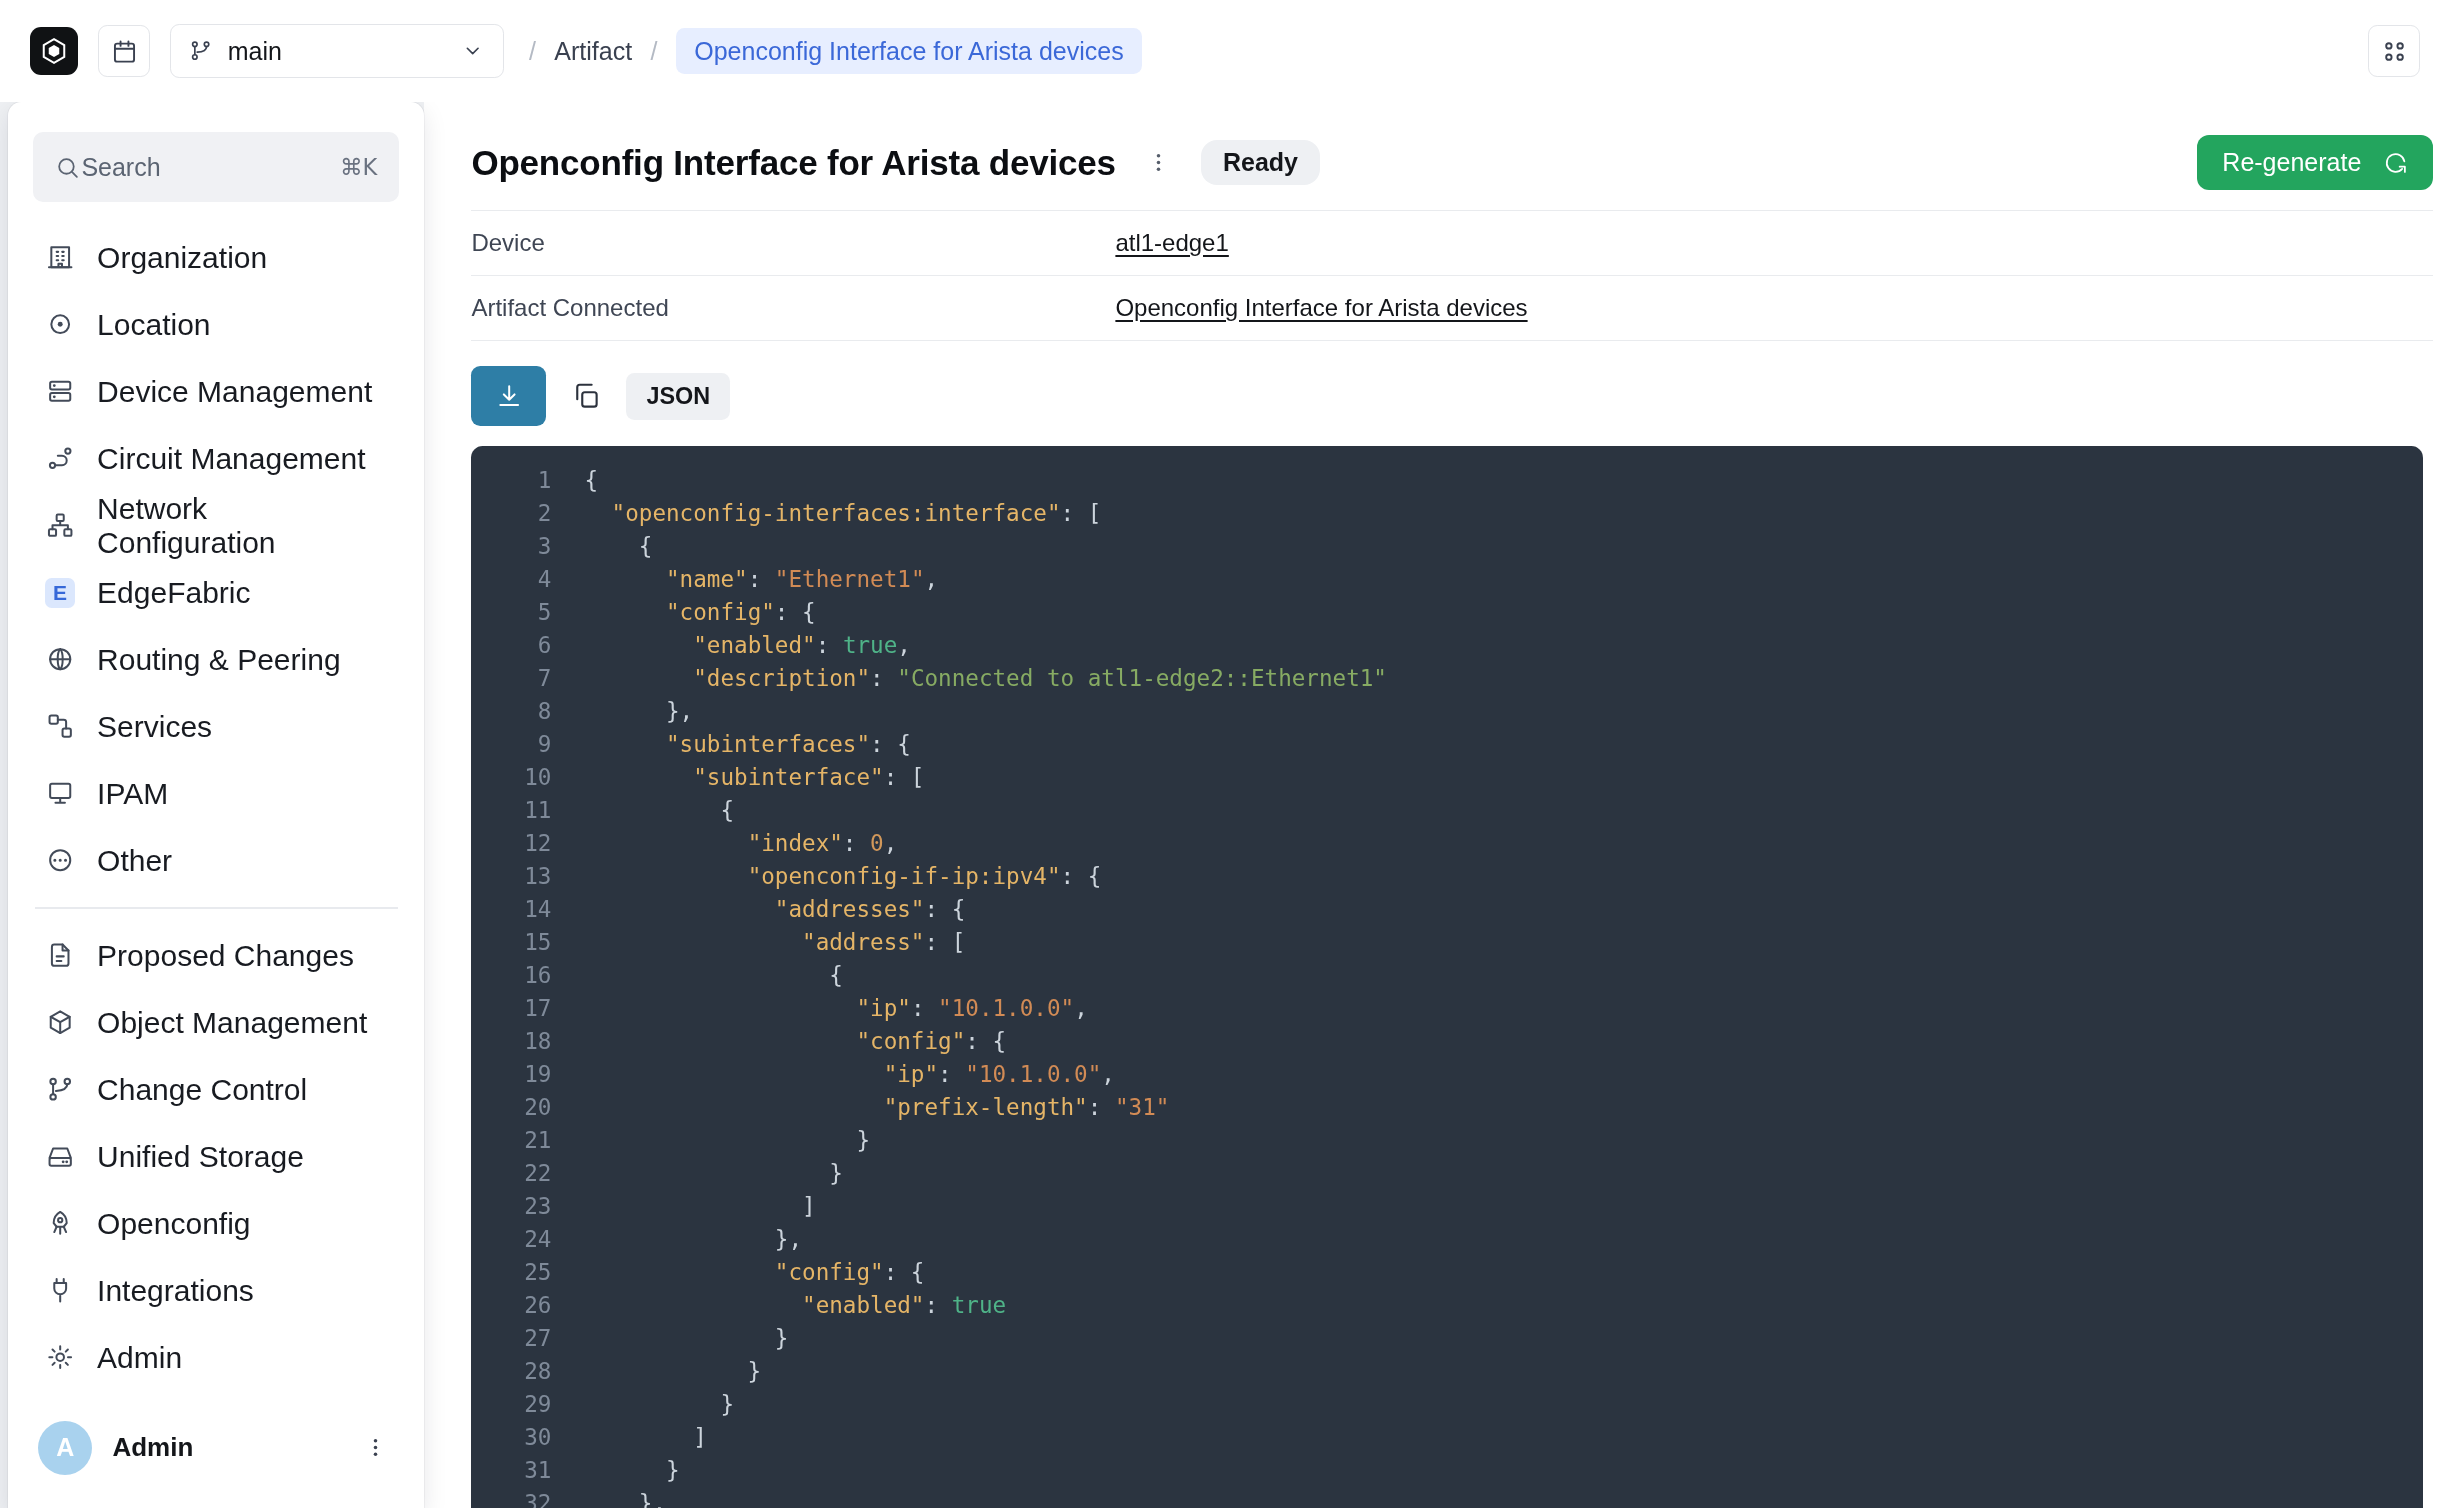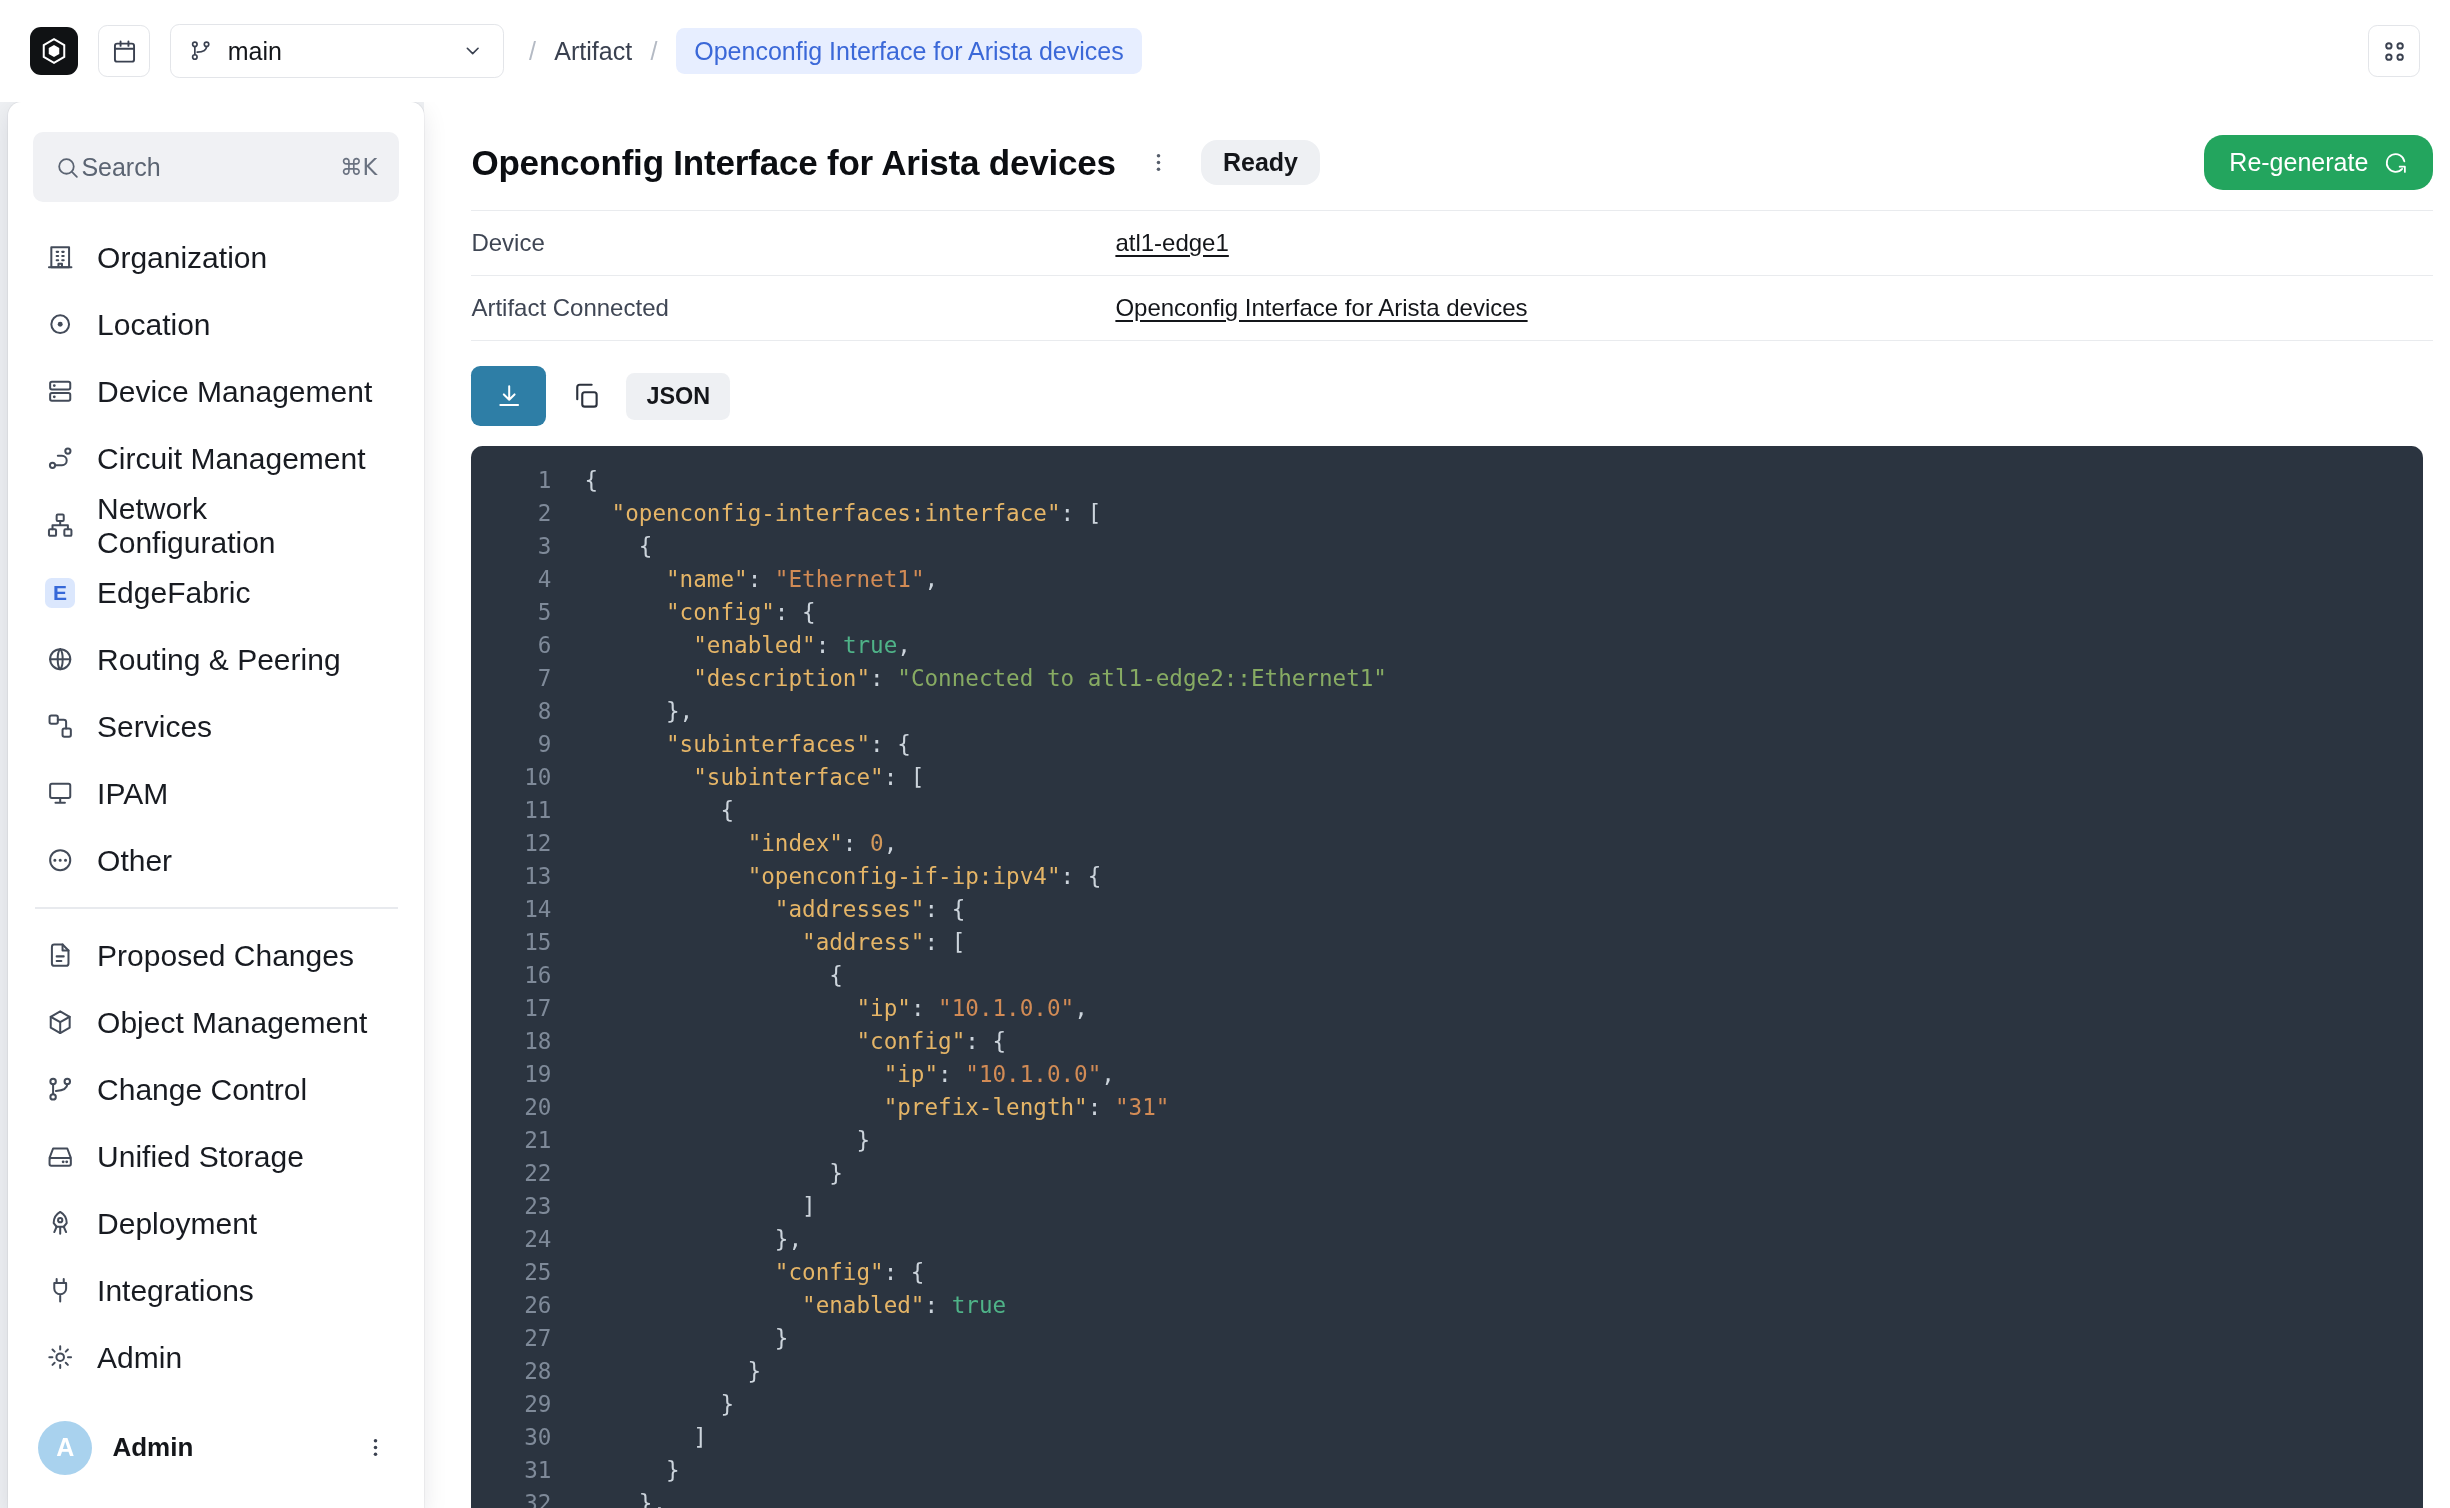--- a/index.html
+++ b/index.html
@@ -69,21 +69,21 @@
   .user-name{font-size:26px;font-weight:600;flex:1;color:#14161a}
   .kebab-btn{background:none;border:none;color:#3a4150;padding:6.7px;cursor:pointer}
   .kebab-btn svg{width:25px;height:25px}
 
   
   .main{flex:1;background:#fff;padding:33px 16.7px 0 47px;overflow:hidden;position:relative;z-index:1}
   .main-header{display:flex;align-items:center;gap:23.4px;height:55px}
   .page-title{font-size:35px;font-weight:700;color:#0c0e12;letter-spacing:-0.2px}
   .title-kebab{color:#565e6b}
   .status-badge{height:45px;padding:0 22px;background:#eef0f3;border-radius:16px;display:flex;align-items:center;font-size:25px;font-weight:600;color:#14161a}
-  .regenerate-btn{margin-left:auto;height:55px;padding:0 25px;background:var(--accent-green);color:#fff;border:none;border-radius:19px;font-size:25px;font-weight:500;display:flex;align-items:center;gap:15px;cursor:pointer;font-family:inherit}
+  .regenerate-btn{margin-left:auto;height:55px;padding:0 25px;background:var(--accent-green);color:#fff;border:none;border-radius:12px;font-size:25px;font-weight:500;display:flex;align-items:center;gap:22px;cursor:pointer;font-family:inherit}
   .regenerate-btn svg{width:25px;height:25px}
 
   .fields-table{margin-top:20px;border-top:1.3px solid #e9ebee}
   .field-row{display:flex;height:65px;align-items:center;border-bottom:1.3px solid #e9ebee;font-size:24px}
   .field-label{width:644px;color:#3f4654;flex:none}
   .field-link{color:#14161a;text-decoration:underline;text-underline-offset:4.2px;cursor:pointer}
 
   .toolbar{margin-top:25px;display:flex;align-items:center;gap:25px}
   .download-btn{width:75px;height:60px;background:var(--download-blue);border-radius:9.2px;color:#fff;display:flex;align-items:center;justify-content:center;border:none;cursor:pointer}
   .download-btn svg{width:28.4px;height:28.4px}
@@ -305,21 +305,21 @@
           <span class="menu-label">Unified Storage</span>
         </div>
         <div class="menu-item">
           <span class="menu-icon">
             <svg viewBox="0 0 24 24" fill="none" stroke="currentColor" stroke-width="1.7" stroke-linecap="round" stroke-linejoin="round">
               <path d="M12 2.5c3.4 1.9 5.5 5.5 5.5 9.4L15 15H9l-2.5-3.1c0-3.9 2.1-7.5 5.5-9.4z"></path>
               <circle cx="12" cy="9.5" r="1.8"></circle>
               <path d="M9 15l-2 4.5M15 15l2 4.5M12 15.5V21"></path>
             </svg>
           </span>
-          <span class="menu-label">Deployment</span>
+          <span class="menu-label">Openconfig</span>
         </div>
         <div class="menu-item">
           <span class="menu-icon">
             <svg viewBox="0 0 24 24" fill="none" stroke="currentColor" stroke-width="1.7" stroke-linecap="round" stroke-linejoin="round">
               <path d="M9 6V2.5M15 6V2.5M7 6h10v4.5a5 5 0 0 1-10 0zM12 15.5v6"></path>
             </svg>
           </span>
           <span class="menu-label">Integrations</span>
         </div>
         <div class="menu-item">

